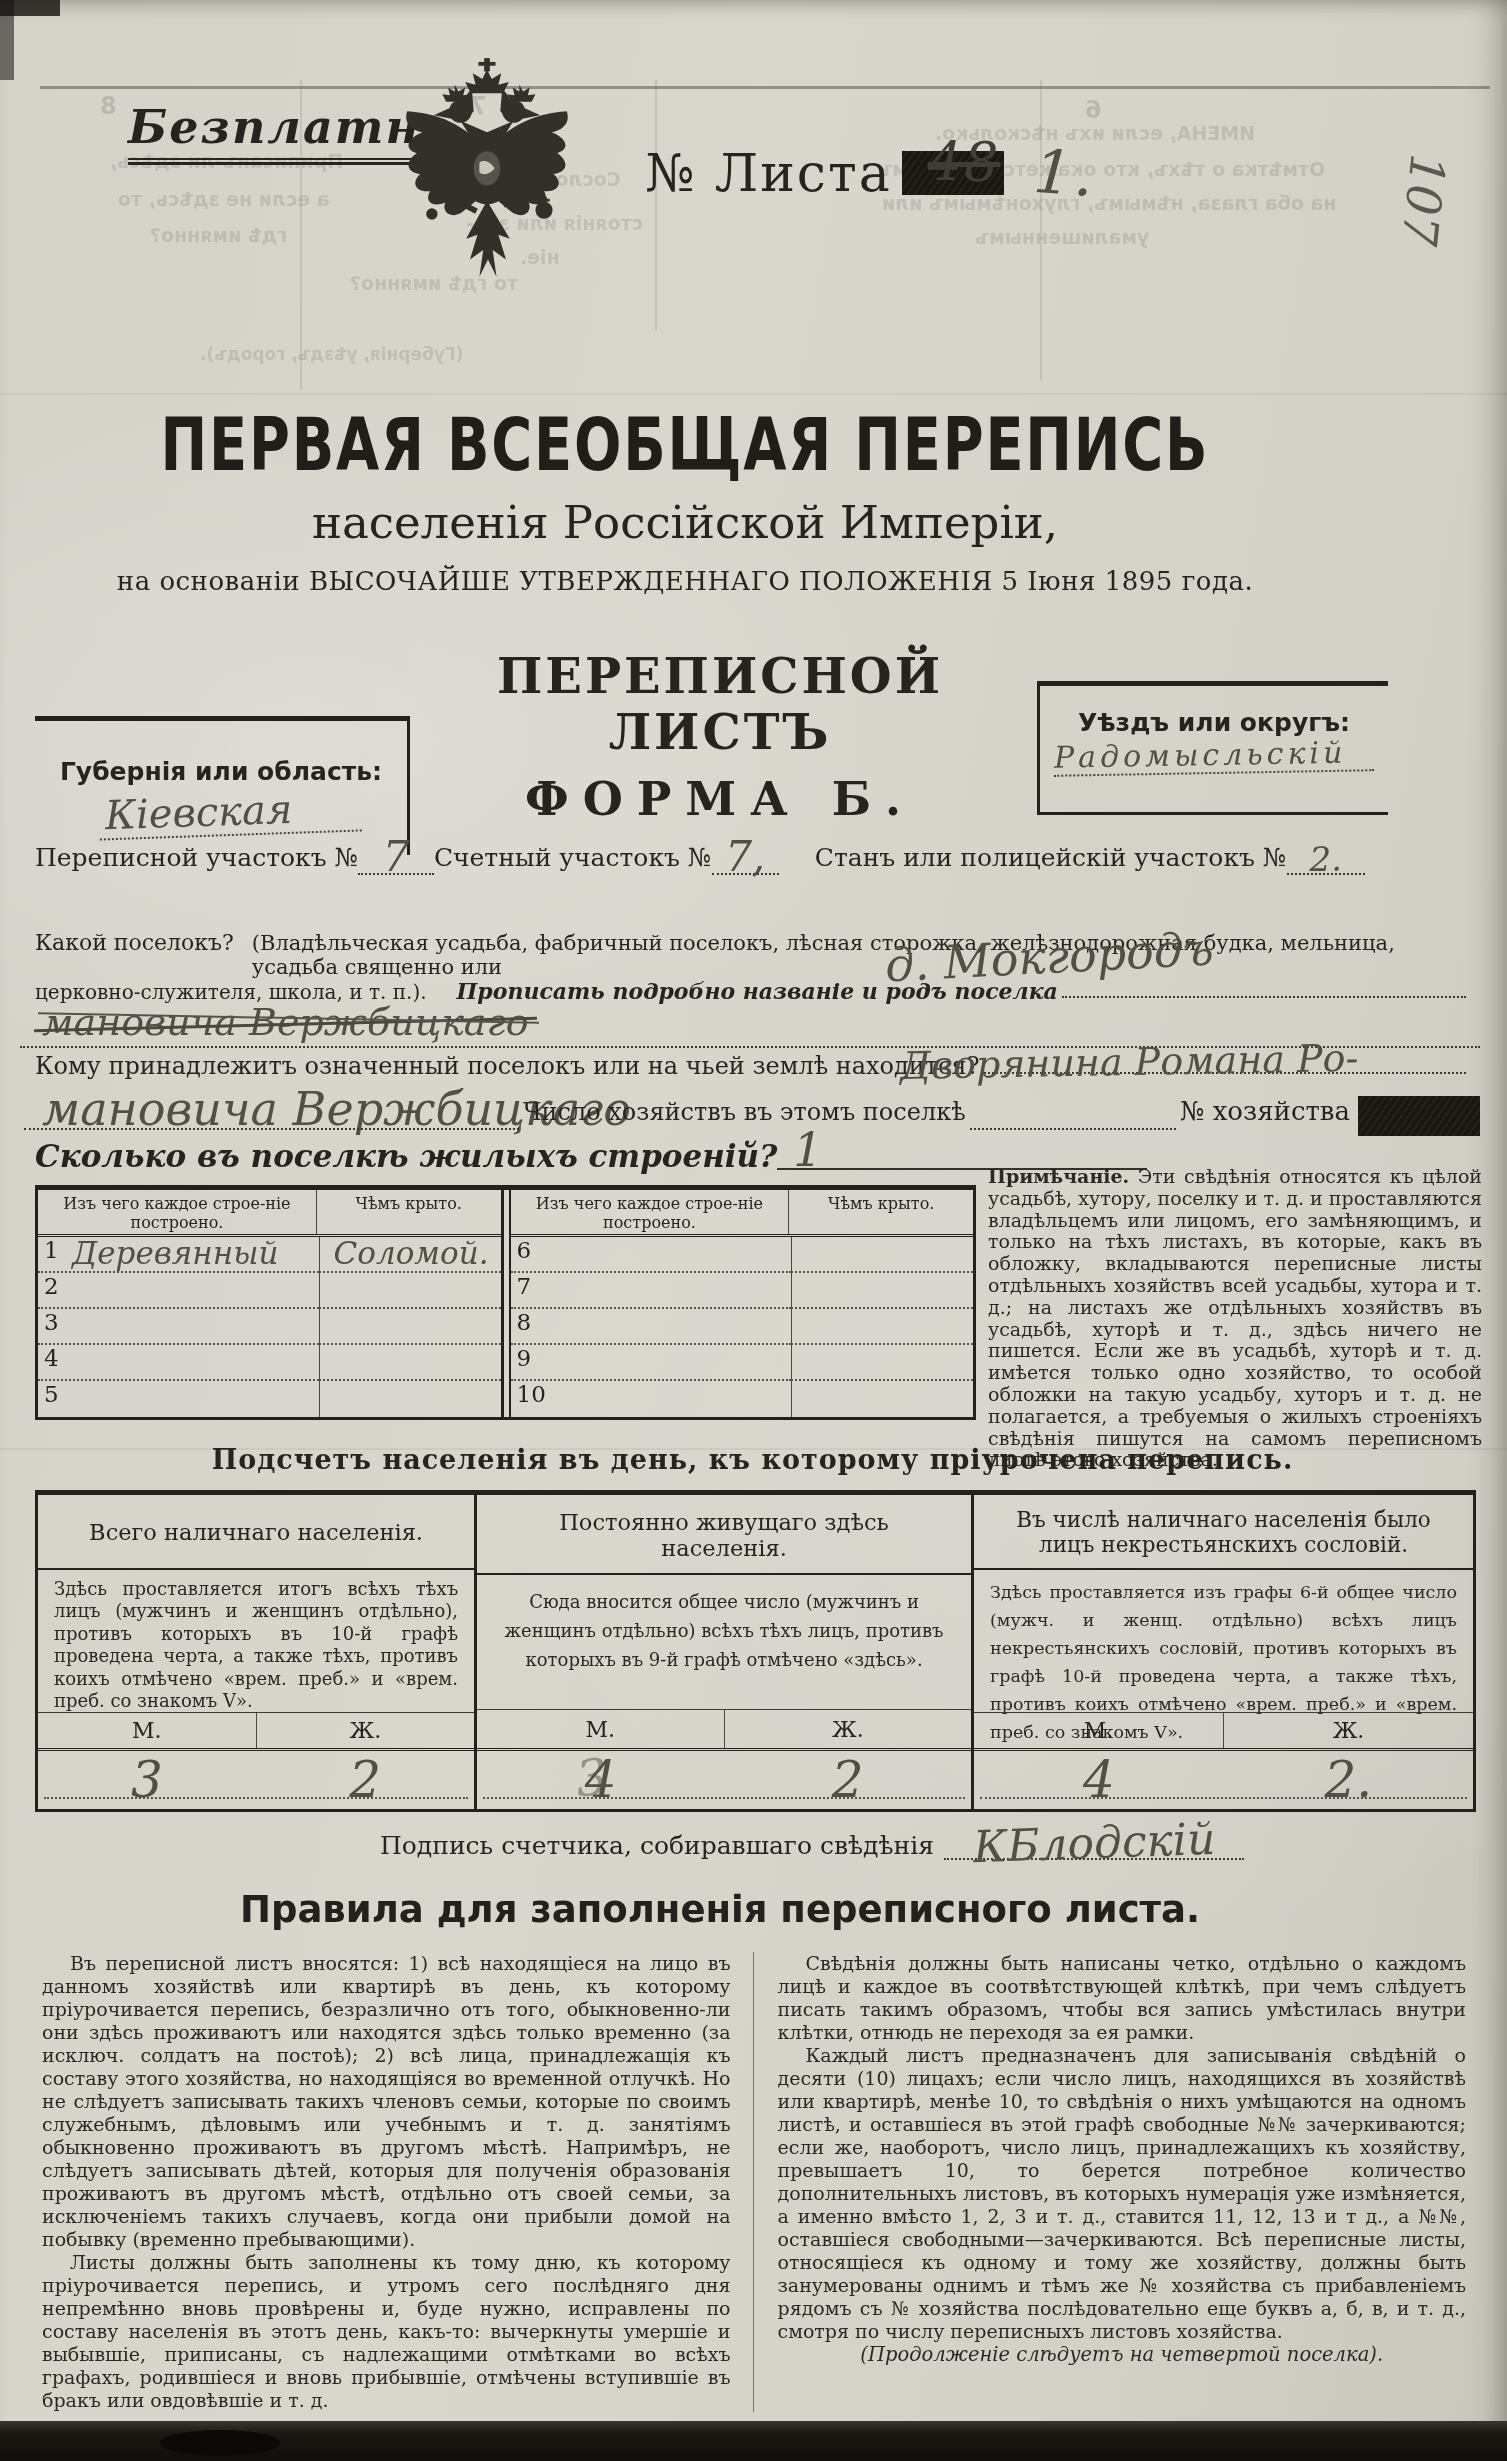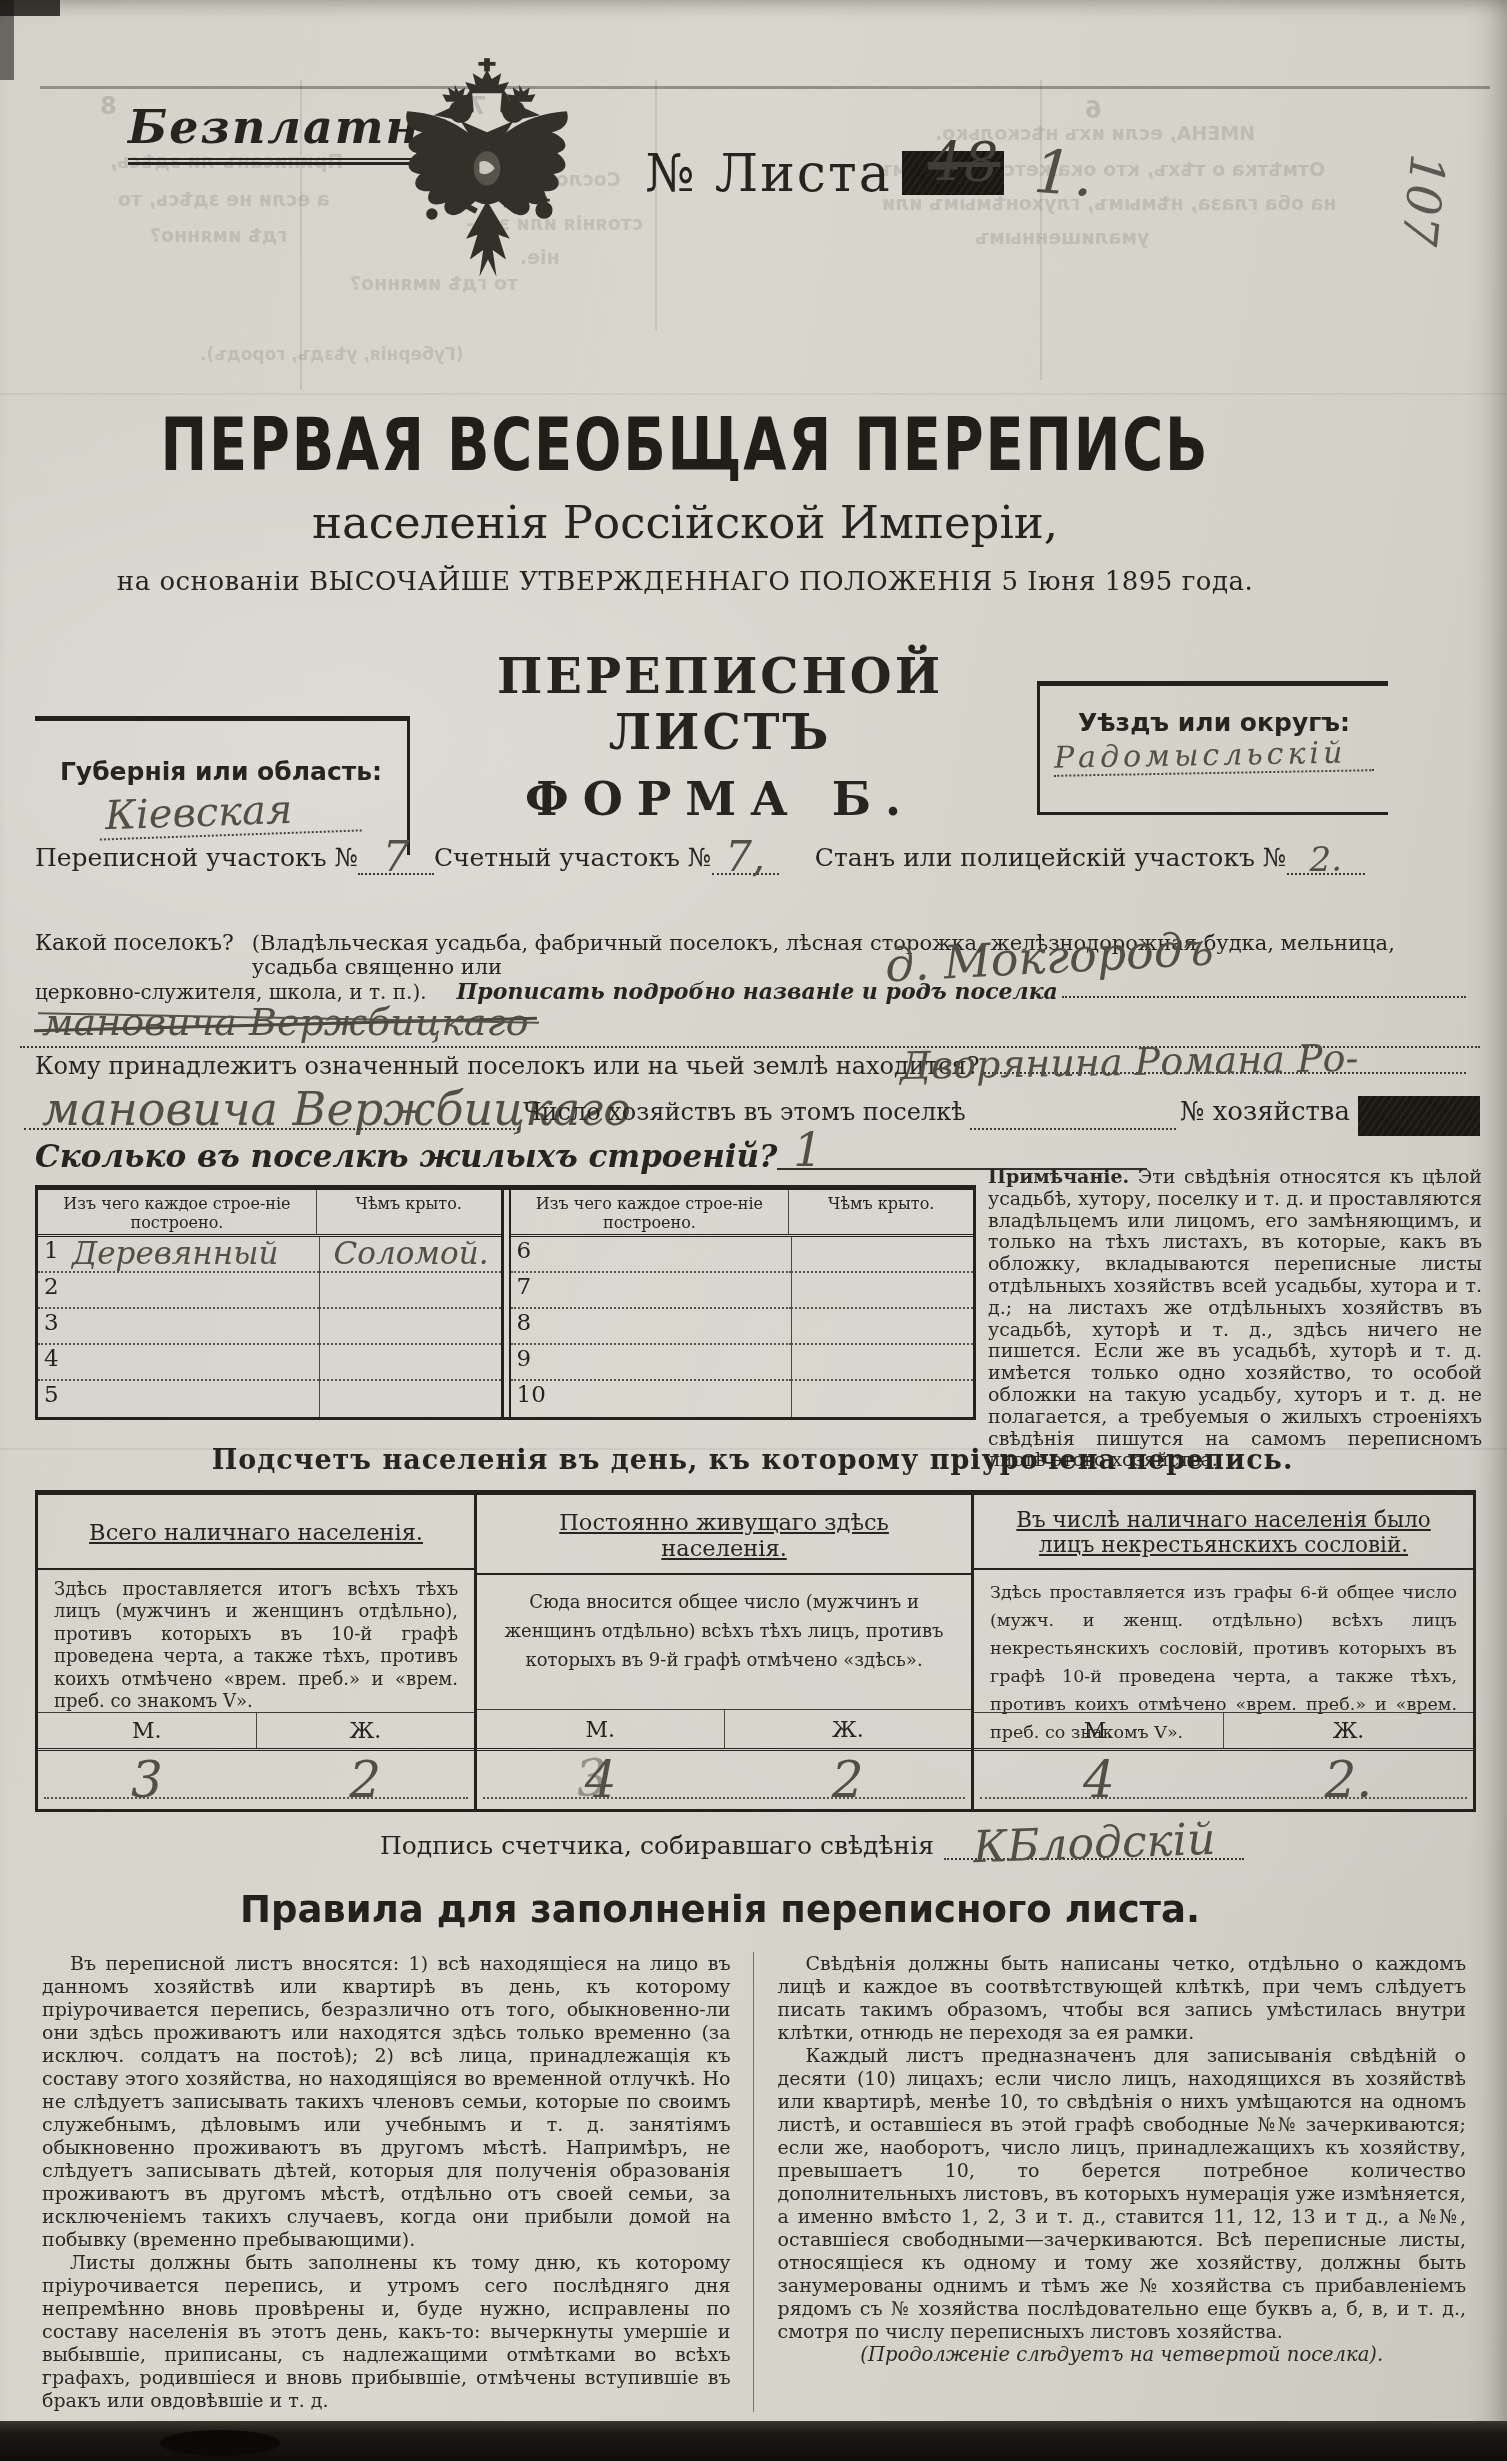--- a/index.html
+++ b/index.html
@@ -76,21 +76,21 @@
   .note b{font-weight:bold;}
   
   .ct-title{left:35px;top:1444px;width:1435px;text-align:center;font-weight:bold;font-size:27px;letter-spacing:1px;}
   .ct{left:35px;top:1490px;width:1435px;height:316px;border:3px solid #23211c;display:flex;
     box-shadow:inset 0 7px 0 -5px #23211c;}
   .ct-col{display:flex;flex-direction:column;}
   .ct-col.c1{flex:437;}
   .ct-col.c2{flex:495;border-left:3px solid #23211c;border-right:3px solid #23211c;}
   .ct-col.c3{flex:500;}
   .ct-head{height:80px;display:flex;align-items:center;justify-content:center;text-align:center;
-    font-size:22.5px;border-bottom:2px solid #23211c;padding:6px 22px 2px;text-decoration:underline;}
+    font-size:22.5px;border-bottom:2px solid #23211c;padding:6px 22px 2px;}
   .ct-desc{height:126px;font-size:18px;line-height:22.5px;padding:8px 16px;text-align:justify;color:#2b2923;}
   .c2 .ct-desc{line-height:29px;padding-top:12px;text-align:center;}
   .ct-mf{height:42px;display:flex;border-top:1px solid #3c3a33;border-bottom:3px double #23211c;}
   .ct-mf>div{flex:1;display:flex;align-items:center;justify-content:center;font-size:22px;}
   .ct-mf>div+div{border-left:1px solid #4a483f;}
   .ct-vals{flex:1;display:flex;position:relative;}
   .ct-vals::after{content:"";position:absolute;left:6px;right:6px;bottom:10px;border-bottom:2px dotted #55534a;}
   .ct-vals>div{flex:1;display:flex;align-items:center;justify-content:center;position:relative;}
   .ct-vals .hw{font-size:50px;}
   .ghost{position:absolute;left:44%;top:2px;font-size:50px;opacity:.5;transform:translate(-10px,-4px) rotate(-6deg);}

